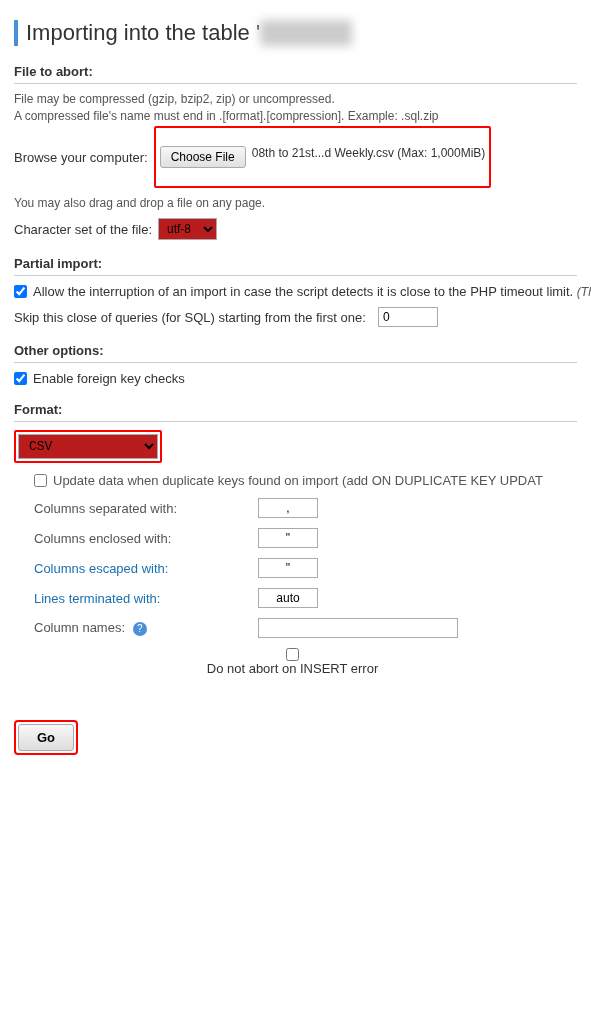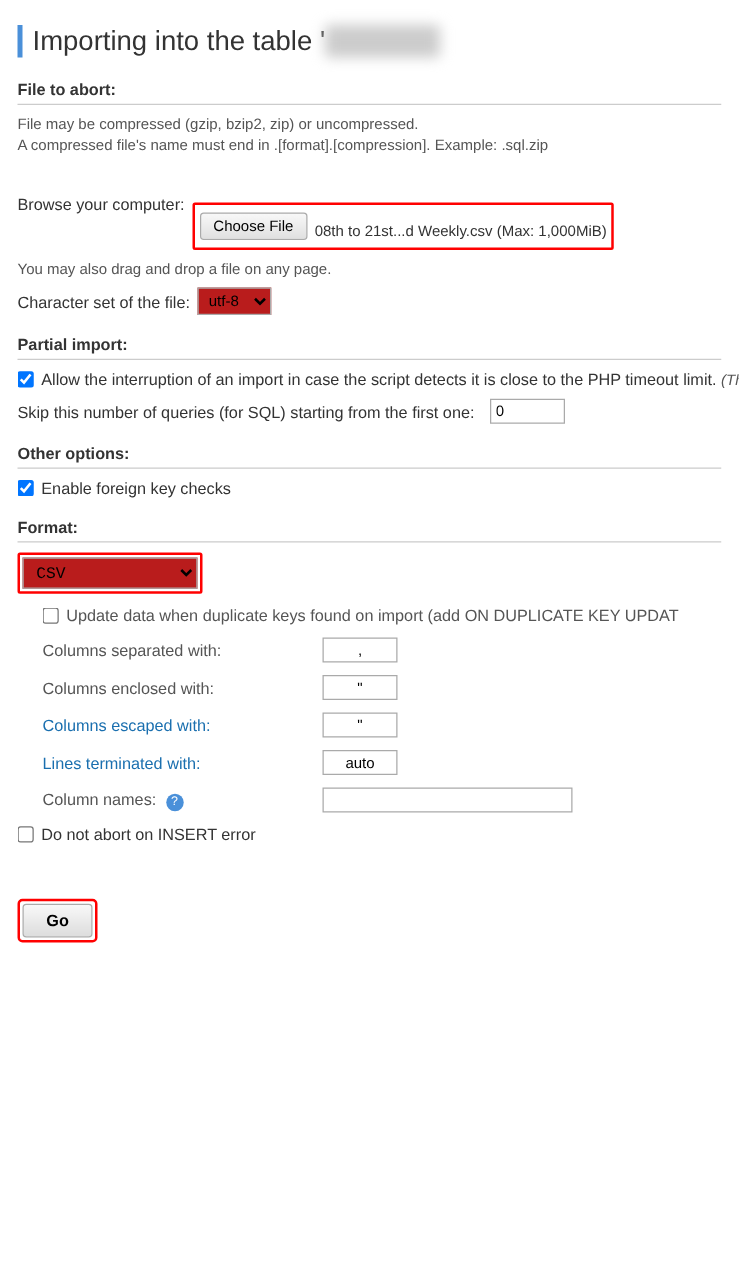--- a/index.html
+++ b/index.html
@@ -40,25 +40,24 @@
       align-items: center;
       margin-bottom: 8px;
       font-size: 13px;
     }
     .row label {
       margin-right: 6px;
       white-space: nowrap;
     }
     .file-choose-area {
       display: flex;
-      align-items: flex-end;
+      align-items: flex-start;
       border: 2px solid red;
-      padding: 6px 4px;
+      padding: 18px 4px;
       border-radius: 2px;
-      margin-top: 36px;
     }
     .choose-file-btn {
       background: linear-gradient(to bottom, #f8f8f8, #e0e0e0);
       border: 1px solid #aaa;
       border-radius: 3px;
       padding: 3px 10px;
       font-size: 12px;
       cursor: pointer;
       margin-right: 6px;
     }
@@ -216,21 +215,21 @@
 
 <div class="row">
   <input type="checkbox" checked="" style="">
   <label>
     <span>Allow the interruption of an import in case the script detects it is close to the PHP timeout limit.</span>
     <span class="partial-note">(Th</span>
   </label>
 </div>
 
 <div class="row">
-  <label>Skip this number of queries (for SQL) starting from the first one:</label>
+  <label>Skip this close of queries (for SQL) starting from the first one:</label>
   <input type="number" value="0" style="width: 60px; margin-left: 6px;">
 </div>
 
 
 <div class="section-title">Other options:</div>
 
 <div class="row">
   <input type="checkbox" checked="" style="">
   <label>Enable foreign key checks</label>
 </div>
@@ -278,21 +277,21 @@
 
   <div class="csv-option-row">
     <label>
       <span>Column names:</span>
       <span class="help-icon">?</span>
     </label>
     <input type="text" class="col-names-input" value="" style="width: 200px;">
   </div>
 </div>
 
-<div class="row" style="margin-top:4px;">
+<div class="row" style="margin-top:4px;flex-direction:column;">
   <input type="checkbox" style="">
   <label>Do not abort on INSERT error</label>
 </div>
 
 
 <div style="margin-top:24px;">
   <div class="go-btn-area">
     <button class="go-btn">Go</button>
   </div>
 </div>

